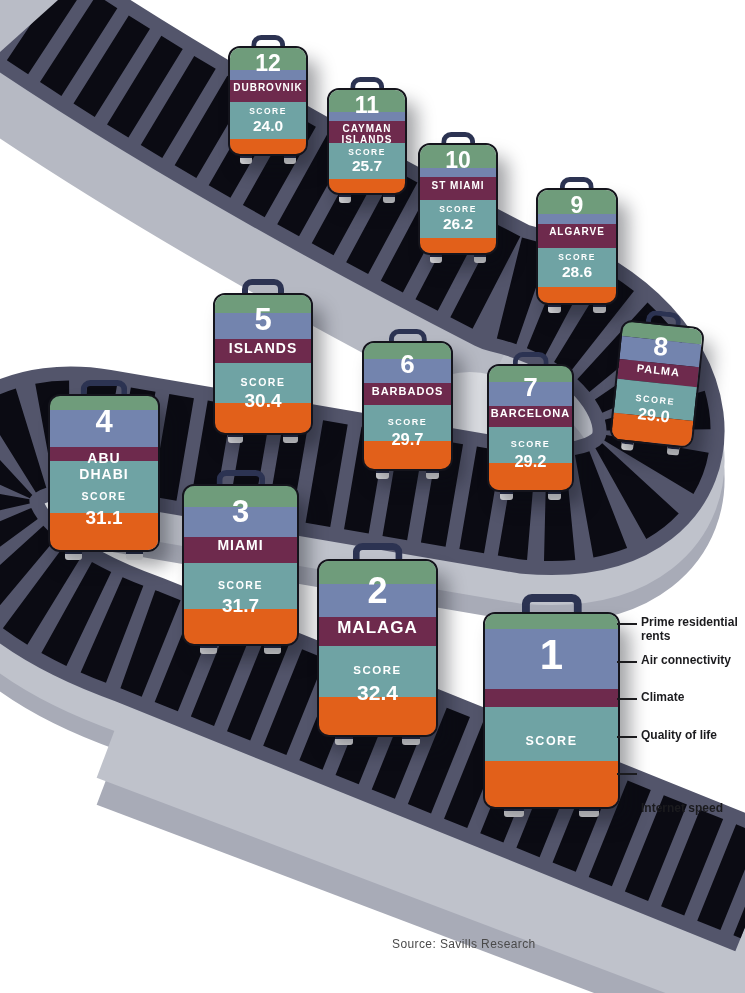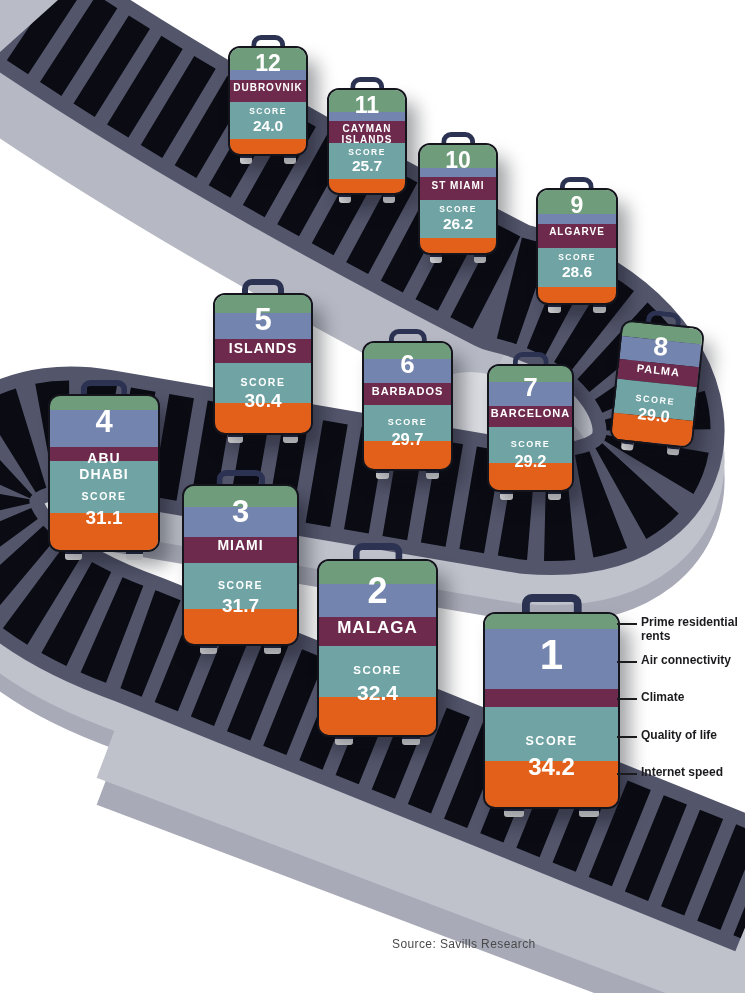--- a/index.html
+++ b/index.html
@@ -273,29 +273,28 @@
     <div class="foot f1"></div>
     <div class="foot f2"></div>
     <div class="bodybox">
       <div class="stripe st-green"></div>
       <div class="stripe st-blue"></div>
       <div class="stripe st-maroon"></div>
       <div class="stripe st-teal"></div>
       <div class="stripe st-orange"></div>
       <div class="txt num">1</div>
       <div class="txt slabel">SCORE</div>
-      <div class="txt sval">34.2</div>
     </div>
   </div>
 
   <div class="leader" style="top:623px"></div>
   <div class="leader" style="top:661px"></div>
   <div class="leader" style="top:698px"></div>
   <div class="leader" style="top:736px"></div>
   <div class="leader" style="top:773px"></div>
   <div class="llabel" style="top:616px">Prime residential rents</div>
   <div class="llabel" style="top:654px">Air connectivity</div>
   <div class="llabel" style="top:691px">Climate</div>
   <div class="llabel" style="top:729px">Quality of life</div>
-  <div class="llabel" style="top:766px">Internet speed</div>
+  <div class="llabel" style="top:802px">Internet speed</div>
 
   <div class="source">Source: Savills Research</div>
 </div>
 
 </body></html>

